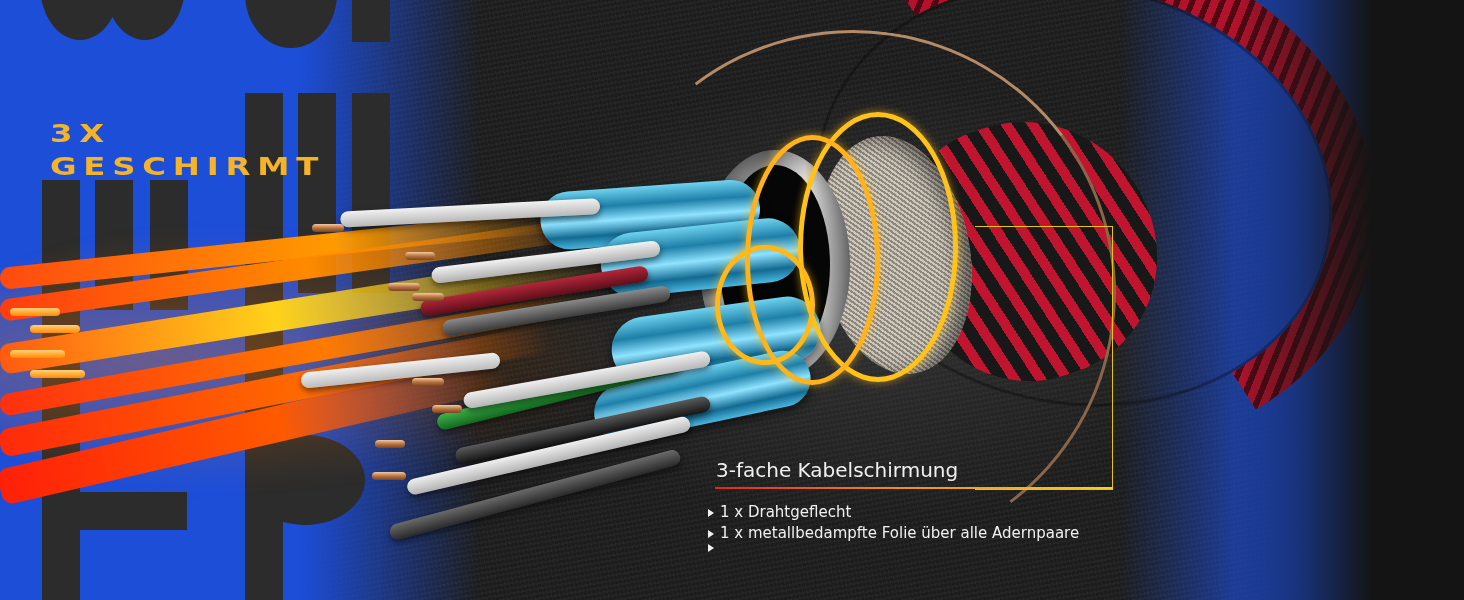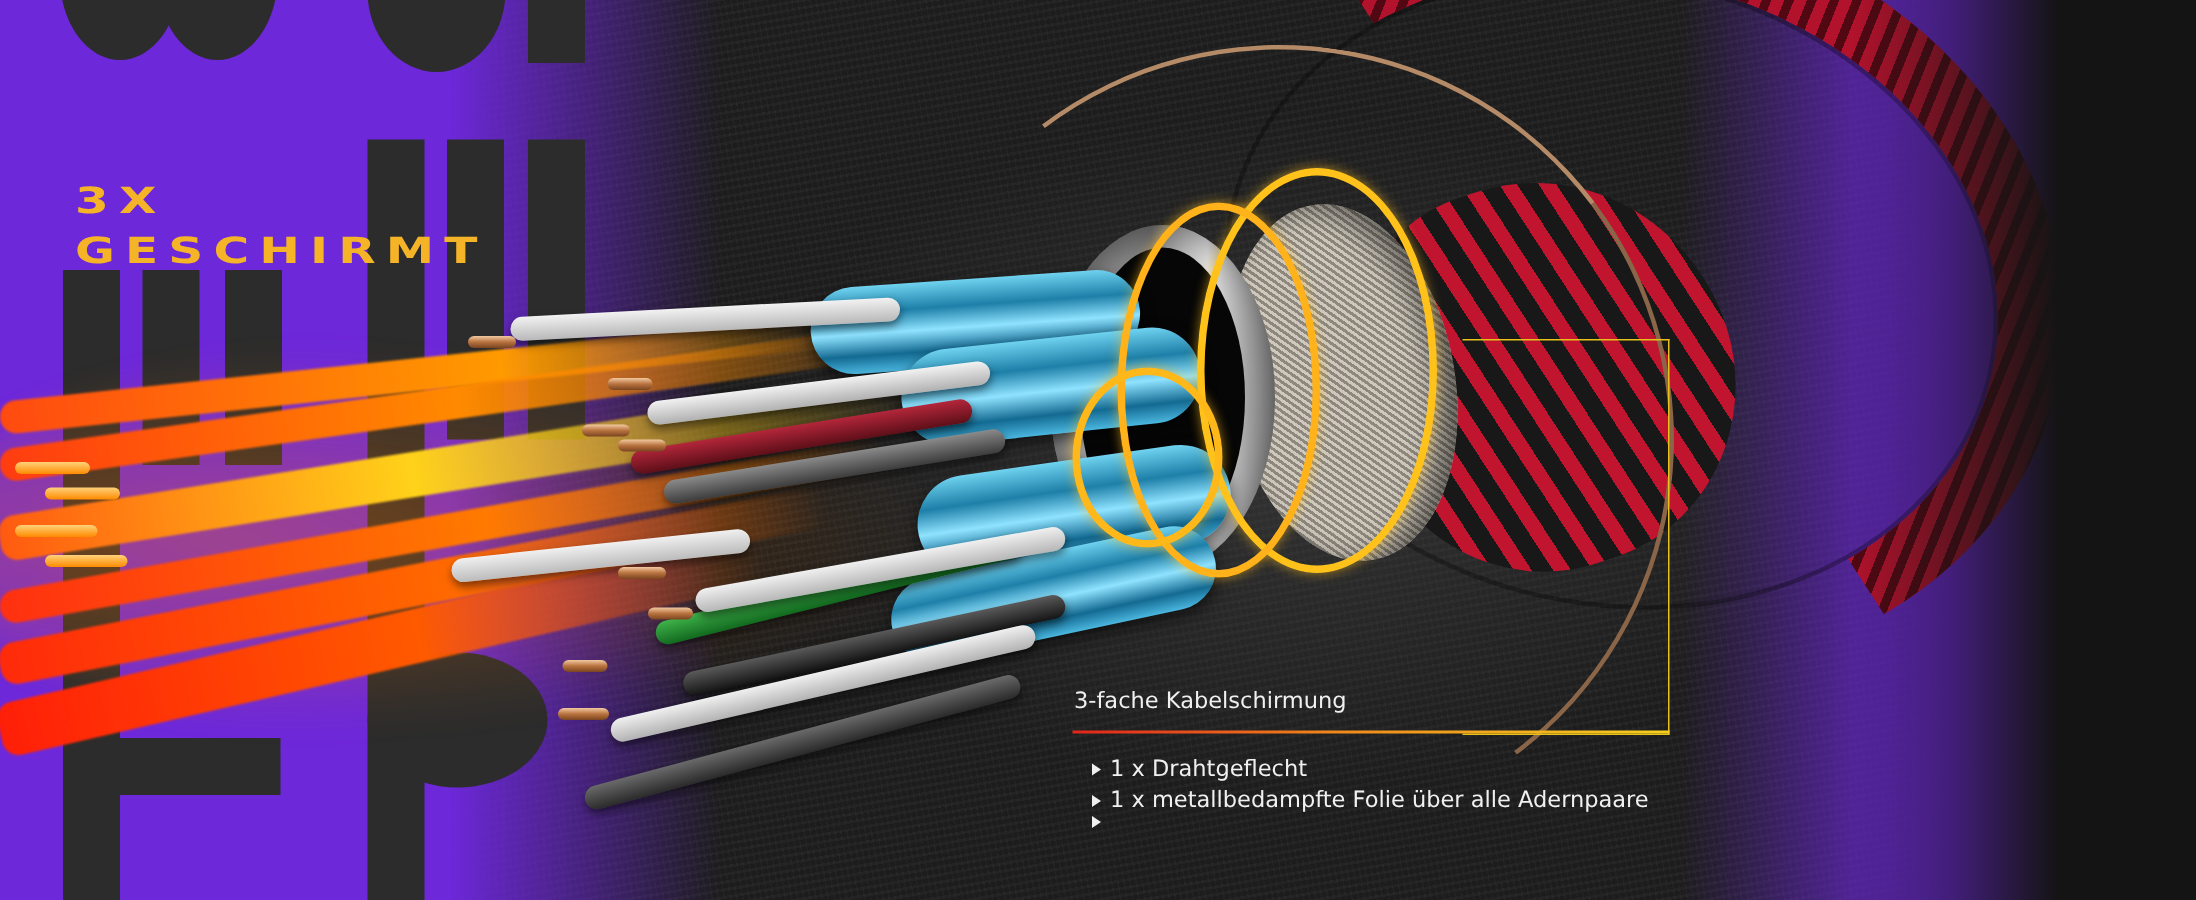--- a/index.html
+++ b/index.html
@@ -1,17 +1,17 @@
 <!DOCTYPE html>
 <html><head>
   <meta charset="utf-8">
   <style>
     html, body { margin: 0; padding: 0; }
     body { width: 1464px; height: 600px; overflow: hidden; background: #141414; position: relative; font-family: "DejaVu Sans", sans-serif; }
-    .stage { position: absolute; inset: 0; overflow: hidden; background: #6d28d9; }
+    .stage { position: absolute; inset: 0; overflow: hidden; background: #1d4ed8; }
     
     .ground { position: absolute; left: 300px; top: 0; width: 1000px; height: 600px;
       background:
         radial-gradient(ellipse 520px 320px at 560px 300px, rgba(70,70,70,0.55), rgba(20,20,20,0) 70%),
         repeating-linear-gradient(170deg, rgba(255,255,255,0.025) 0 2px, rgba(0,0,0,0.05) 2px 5px),
         repeating-linear-gradient(80deg, rgba(255,255,255,0.02) 0 1px, rgba(0,0,0,0.04) 1px 4px),
         #1f1f1f;
       -webkit-mask-image: linear-gradient(90deg, transparent 0, #000 18%, #000 82%, transparent 100%);
       mask-image: linear-gradient(90deg, transparent 0, #000 18%, #000 82%, transparent 100%);
     }
@@ -46,22 +46,22 @@
     .drain { position: absolute; left: 590px; top: 30px; width: 520px; height: 520px; border-radius: 50%;
       border: 3px solid transparent; border-top-color: #b58a67; border-right-color: #8a6548; transform: rotate(8deg); }
     .ring { position: absolute; border-radius: 50%; border: 5px solid #ffc21a; box-shadow: 0 0 8px rgba(255,190,30,0.6); }
     
     .headline { position: absolute; left: 50px; top: 118px; color: #f5b428; font-family: "DejaVu Sans", sans-serif;
       font-weight: bold; font-size: 24px; letter-spacing: 5px; line-height: 33px; transform: scaleX(1.35); transform-origin: left top; }
     
     .callout-box { position: absolute; left: 975px; top: 226px; width: 137px; height: 262px; border: 1.5px solid #e8c21b; border-left: none; }
     .callout-line { position: absolute; left: 715px; top: 487px; width: 398px; height: 2px;
       background: linear-gradient(90deg, #e1251b, #f08a1c 45%, #f5d01d); }
-    .callout-title { position: absolute; left: 716px; top: 458px; color: #f0f0f0; font-size: 15px; font-family: "DejaVu Sans", sans-serif; }
-    .bullets { position: absolute; left: 728px; top: 502px; margin: 0; padding: 0; list-style: none; color: #f0f0f0; font-size: 15px; line-height: 21px; }
+    .callout-title { position: absolute; left: 716px; top: 458px; color: #f0f0f0; font-size: 20px; font-family: "DejaVu Sans", sans-serif; }
+    .bullets { position: absolute; left: 708px; top: 502px; margin: 0; padding: 0; list-style: none; color: #f0f0f0; font-size: 15px; line-height: 21px; }
     .bullets li { display: flex; align-items: center; }
     .bullet-icon { display: inline-block; width: 0; height: 0; border-left: 6px solid #f0f0f0; border-top: 4px solid transparent; border-bottom: 4px solid transparent; margin-right: 6px; }
     .right-fade { position: absolute; right: 0; top: 0; width: 230px; height: 600px; background: linear-gradient(90deg, rgba(20,20,20,0), #141414 60%); }
   </style>
 </head>
 <body>
 
 <div class="stage">
   <div class="ground"></div>
 

